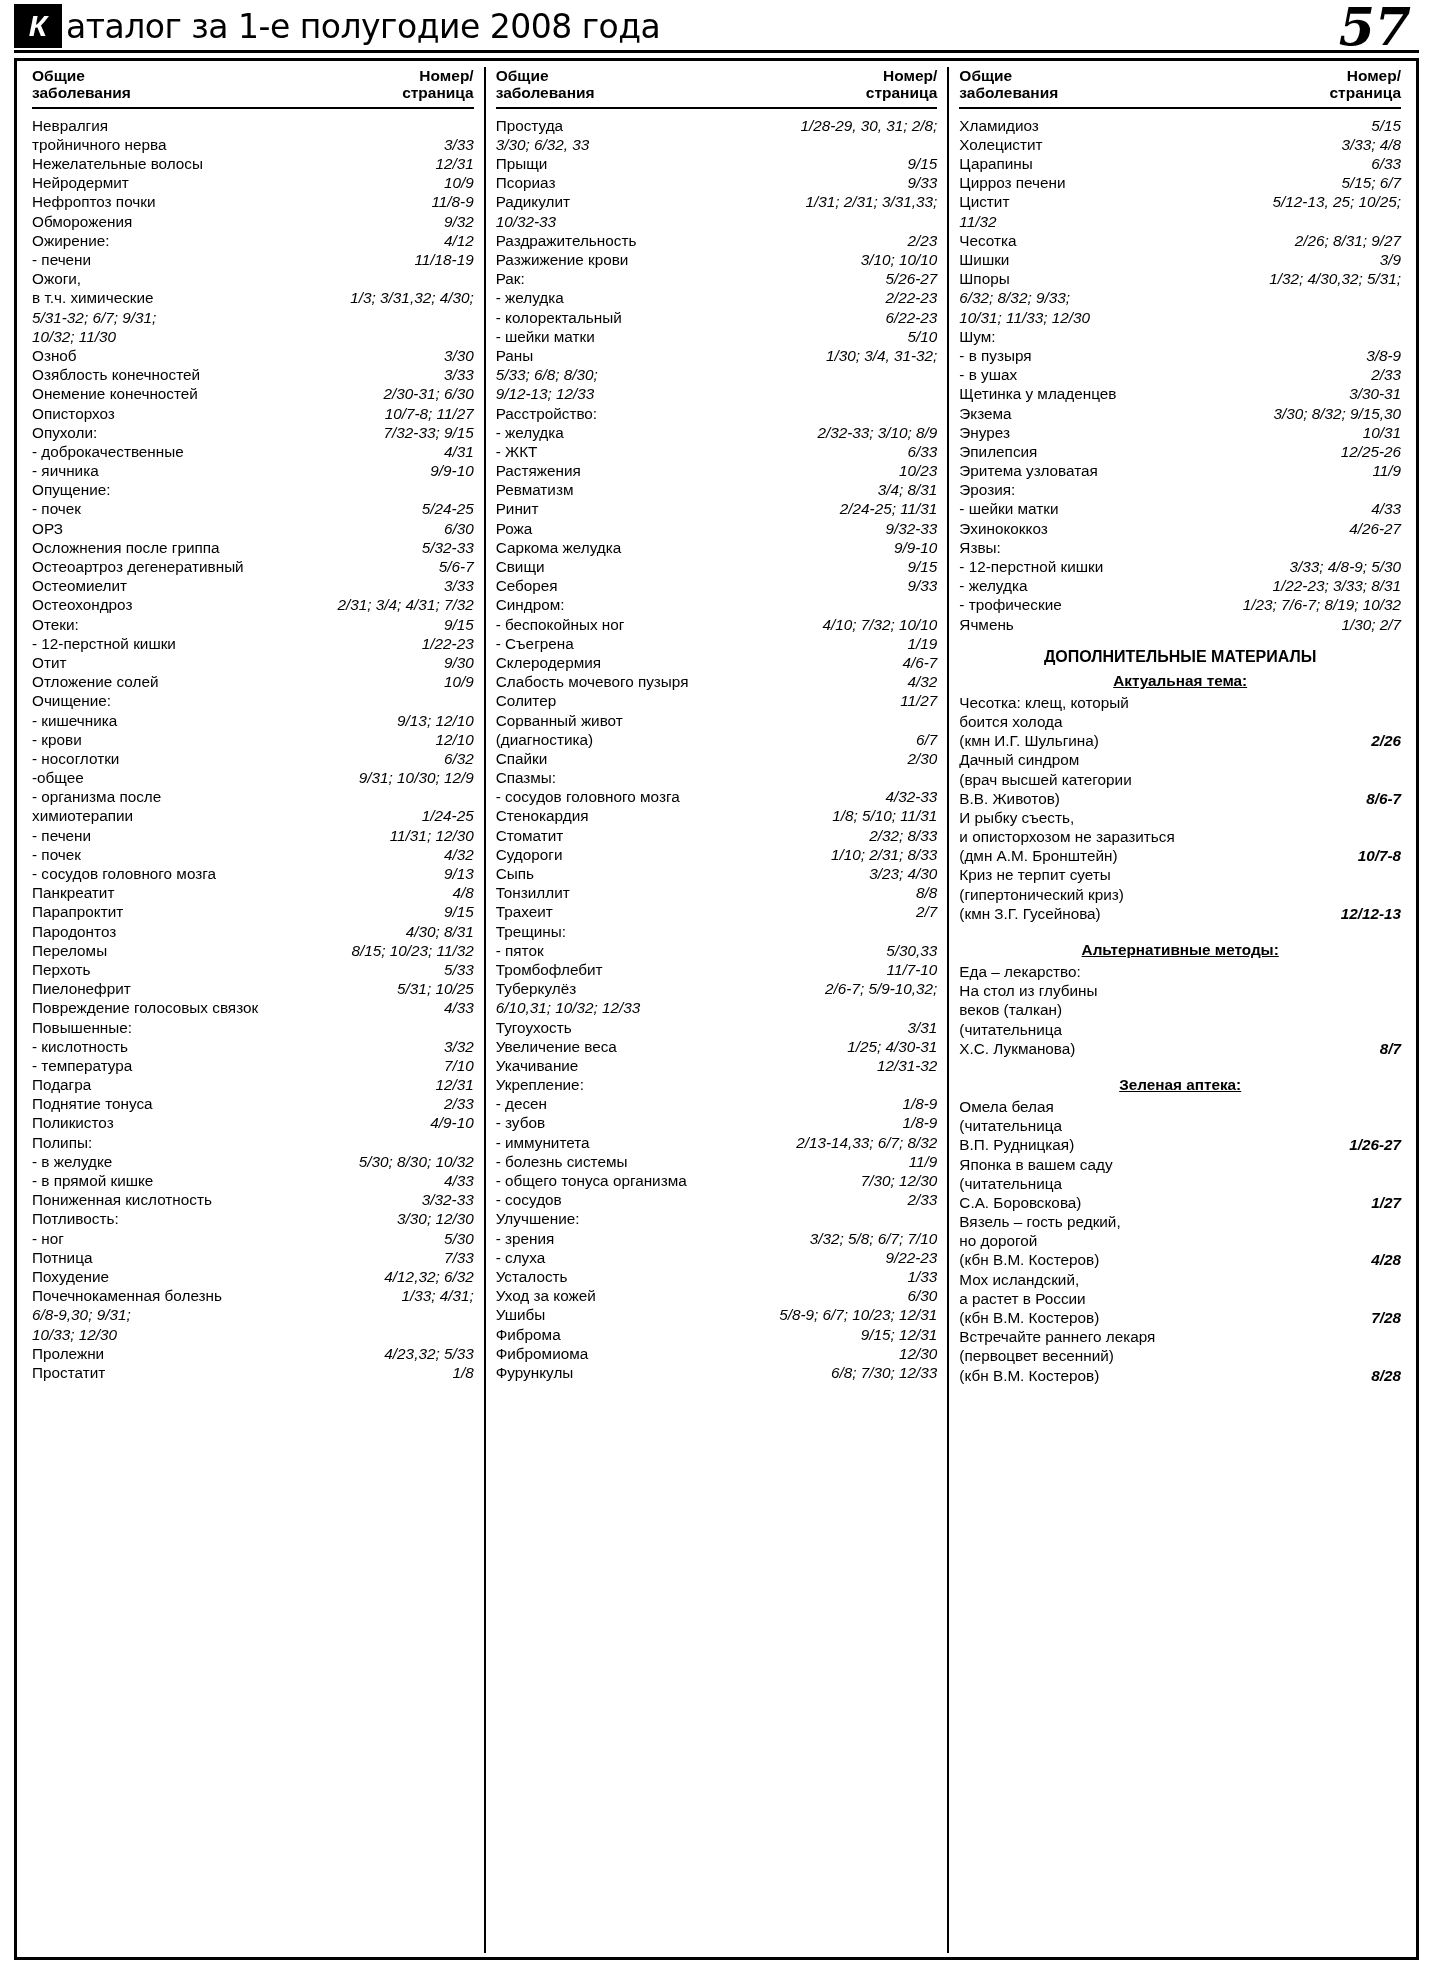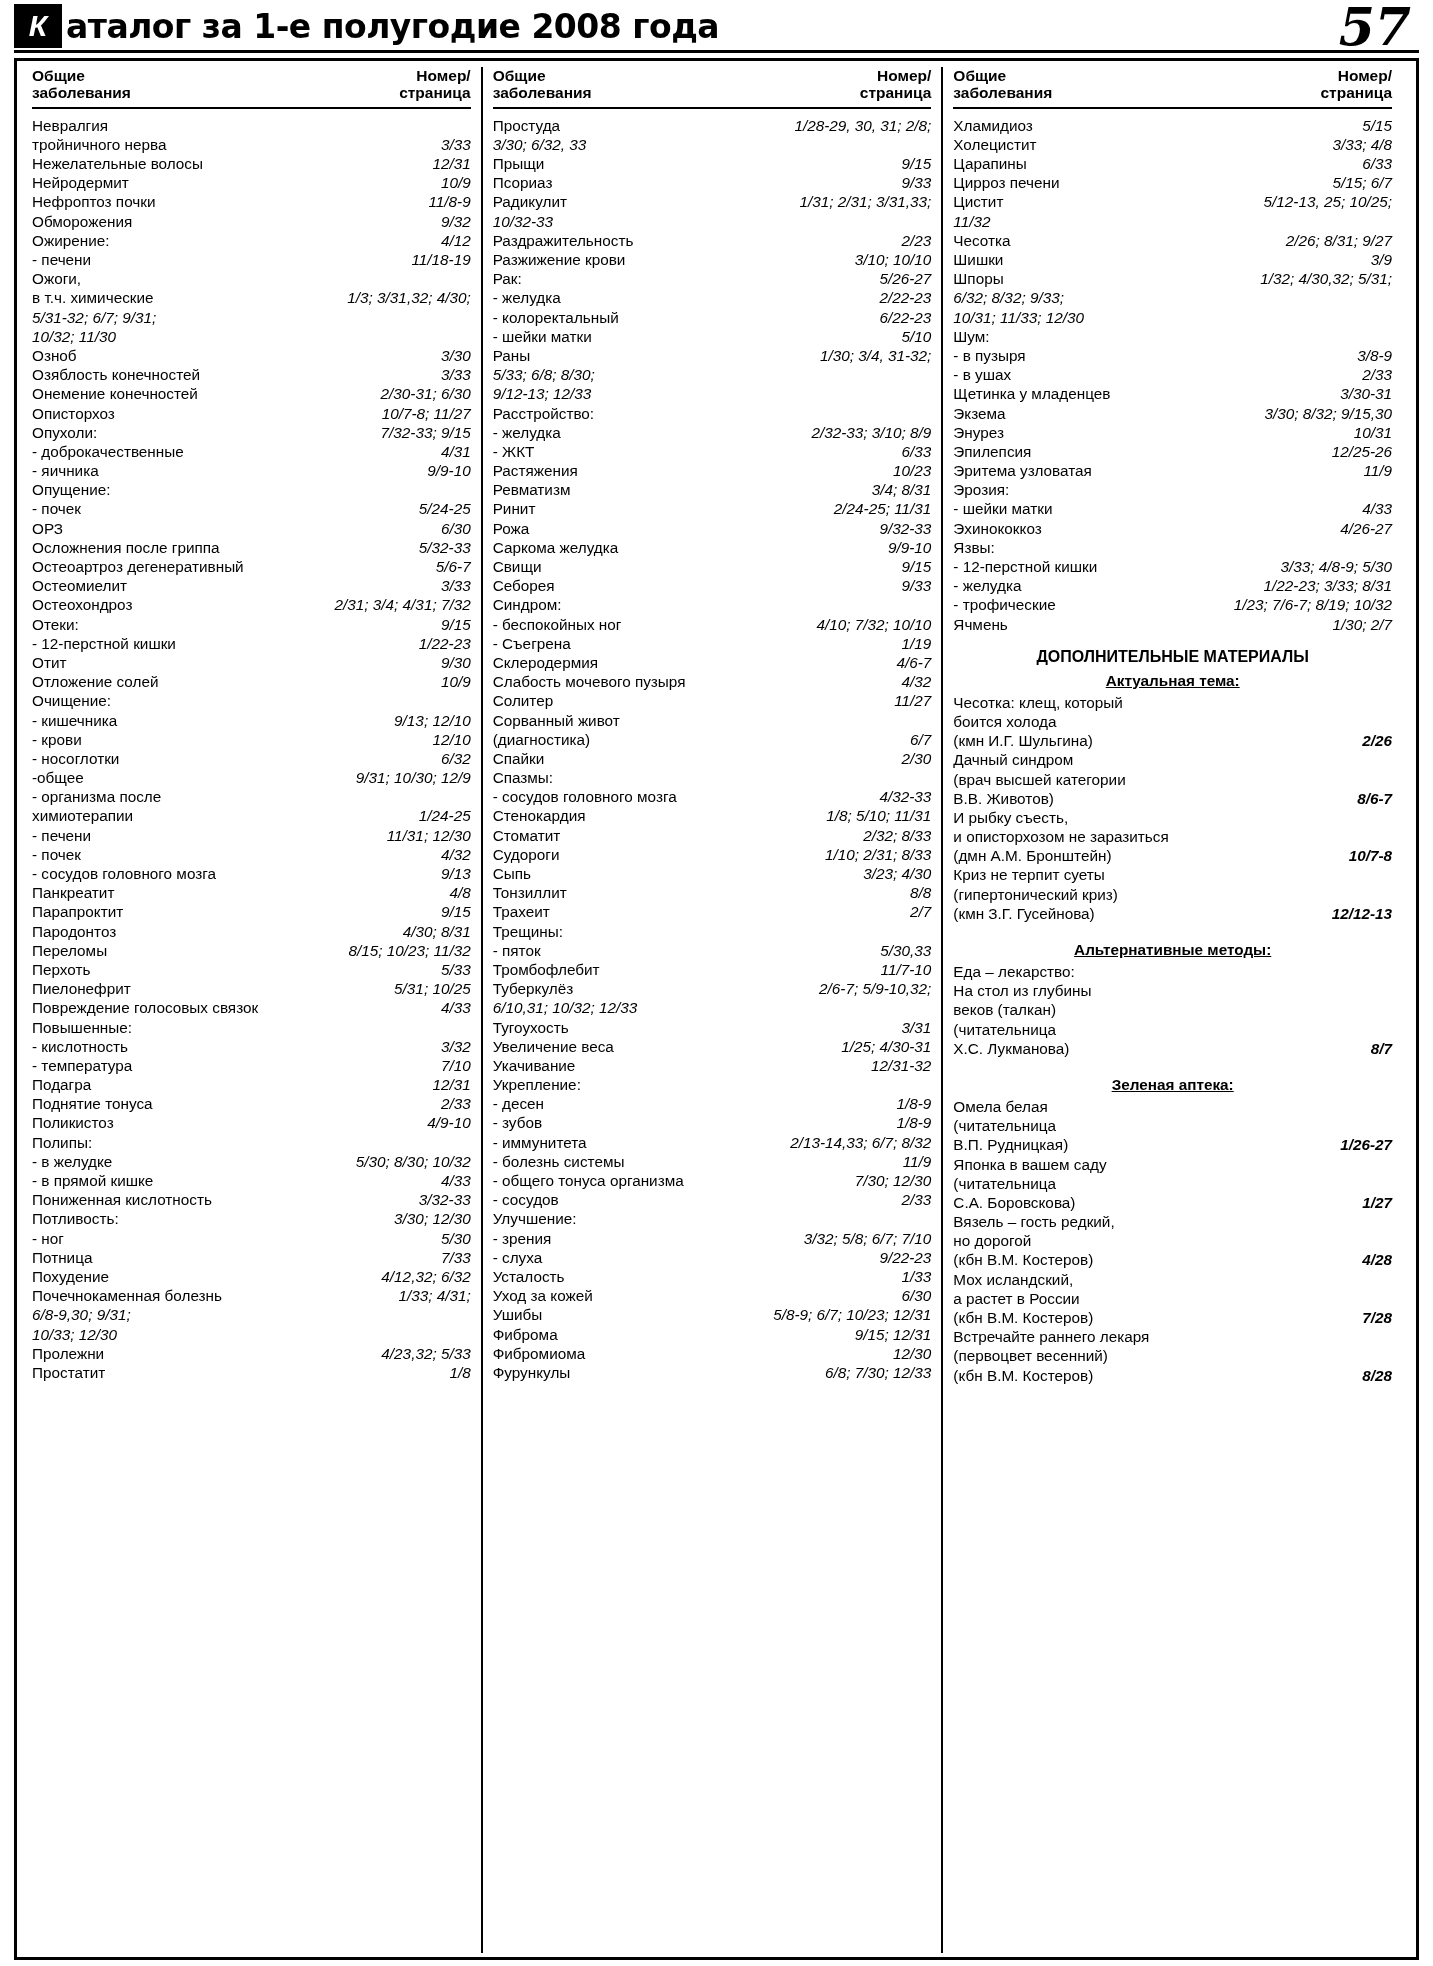--- a/index.html
+++ b/index.html
@@ -39,21 +39,21 @@
     font-weight: bold;
     font-size: 30px;
     display: flex;
     align-items: center;
     justify-content: center;
     font-style: italic;
     flex: 0 0 auto;
   }
   .header-title {
     font-size: 33px;
-    font-weight: bold;
+    font-weight: normal;
     letter-spacing: -0.5px;
     margin-left: 4px;
     white-space: nowrap;
     font-family: "DejaVu Sans", sans-serif;
   }
   .page-number {
     position: absolute;
     right: 22px;
     top: -4px;
     font-size: 52px;
@@ -72,21 +72,21 @@
 
   
   .columns {
     position: absolute;
     left: 14px;
     top: 58px;
     right: 14px;
     bottom: 6px;
     border: 3px solid #000;
     display: flex;
-    padding: 6px 14px 4px 5px;
+    padding: 6px 5px 4px 5px;
     gap: 0;
   }
   .col {
     flex: 1 1 0;
     padding: 0 10px;
     position: relative;
     min-width: 0;
   }
   .col + .col { border-left: 2px solid #000; }
 

